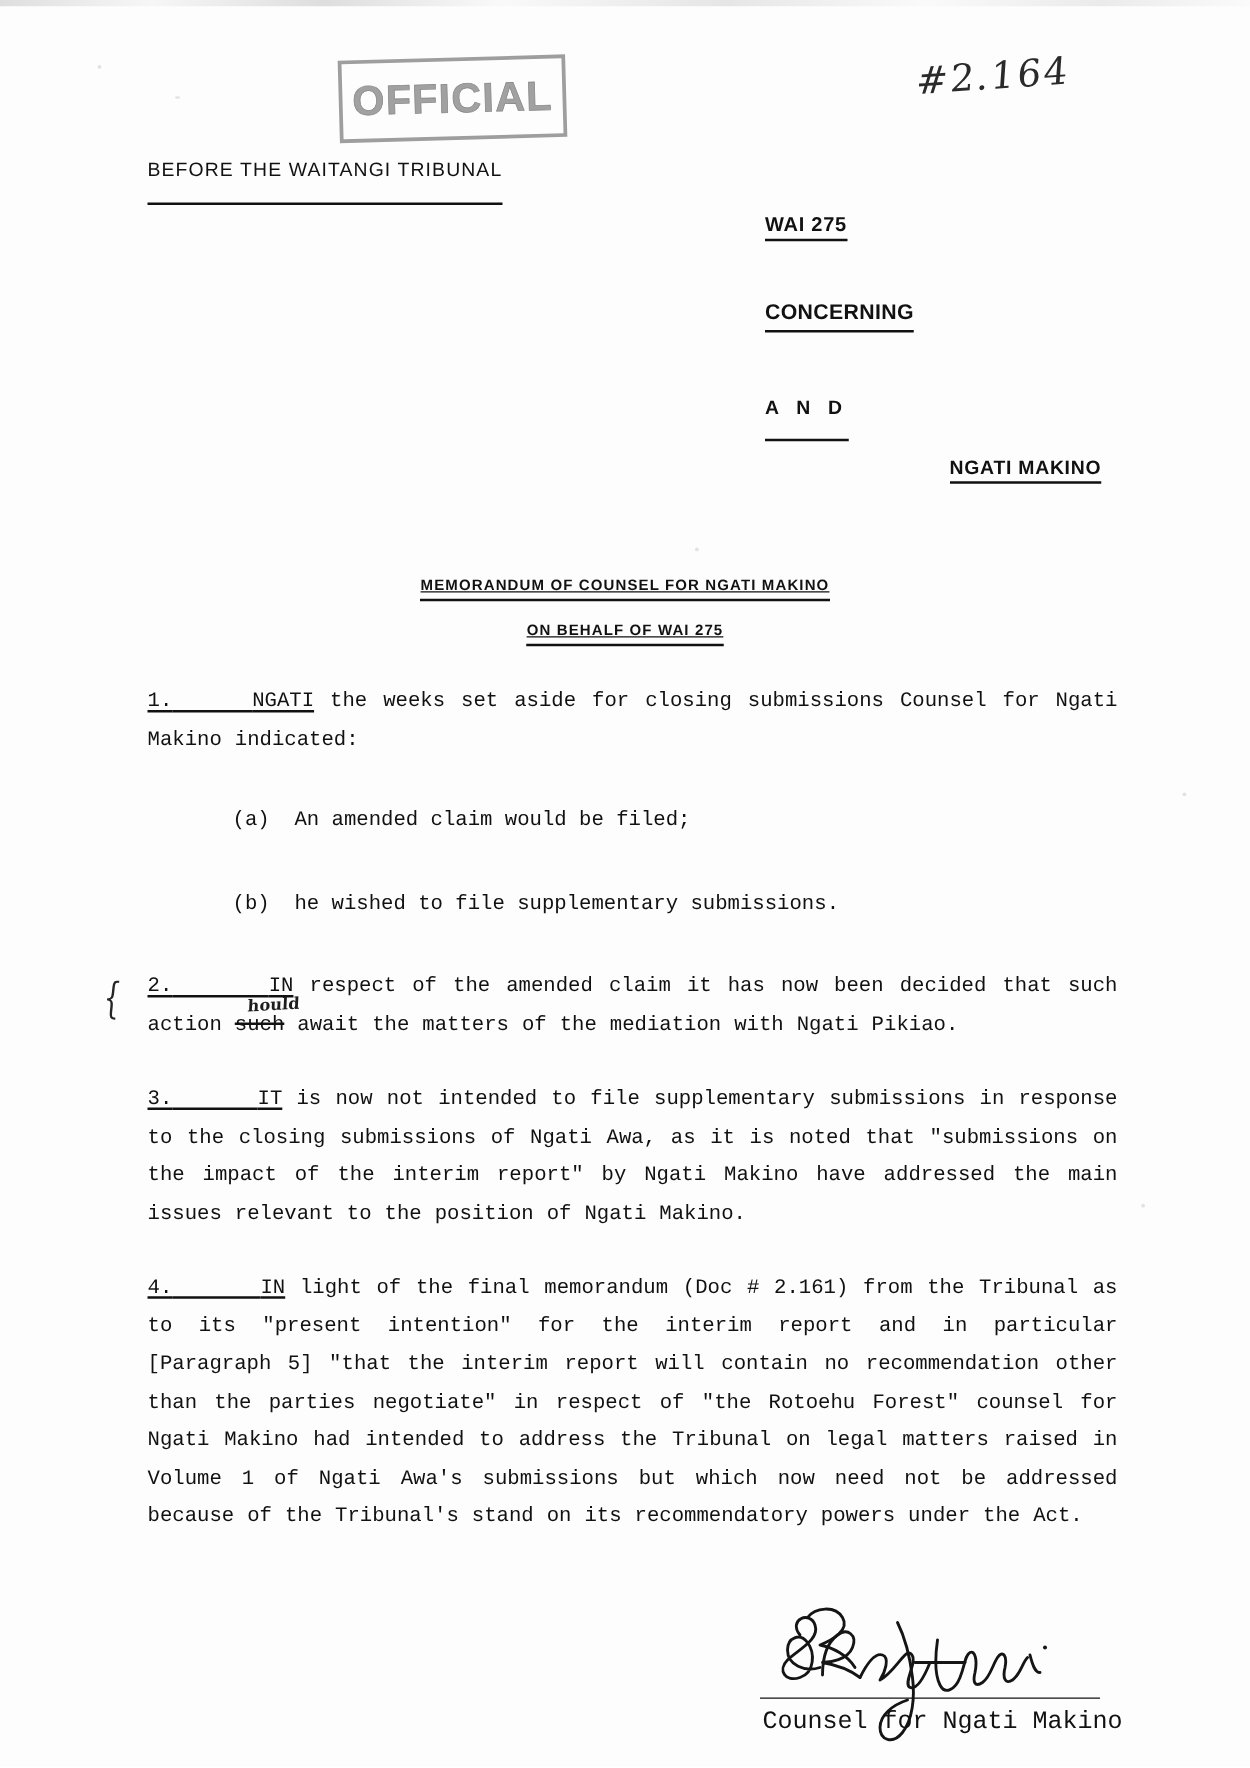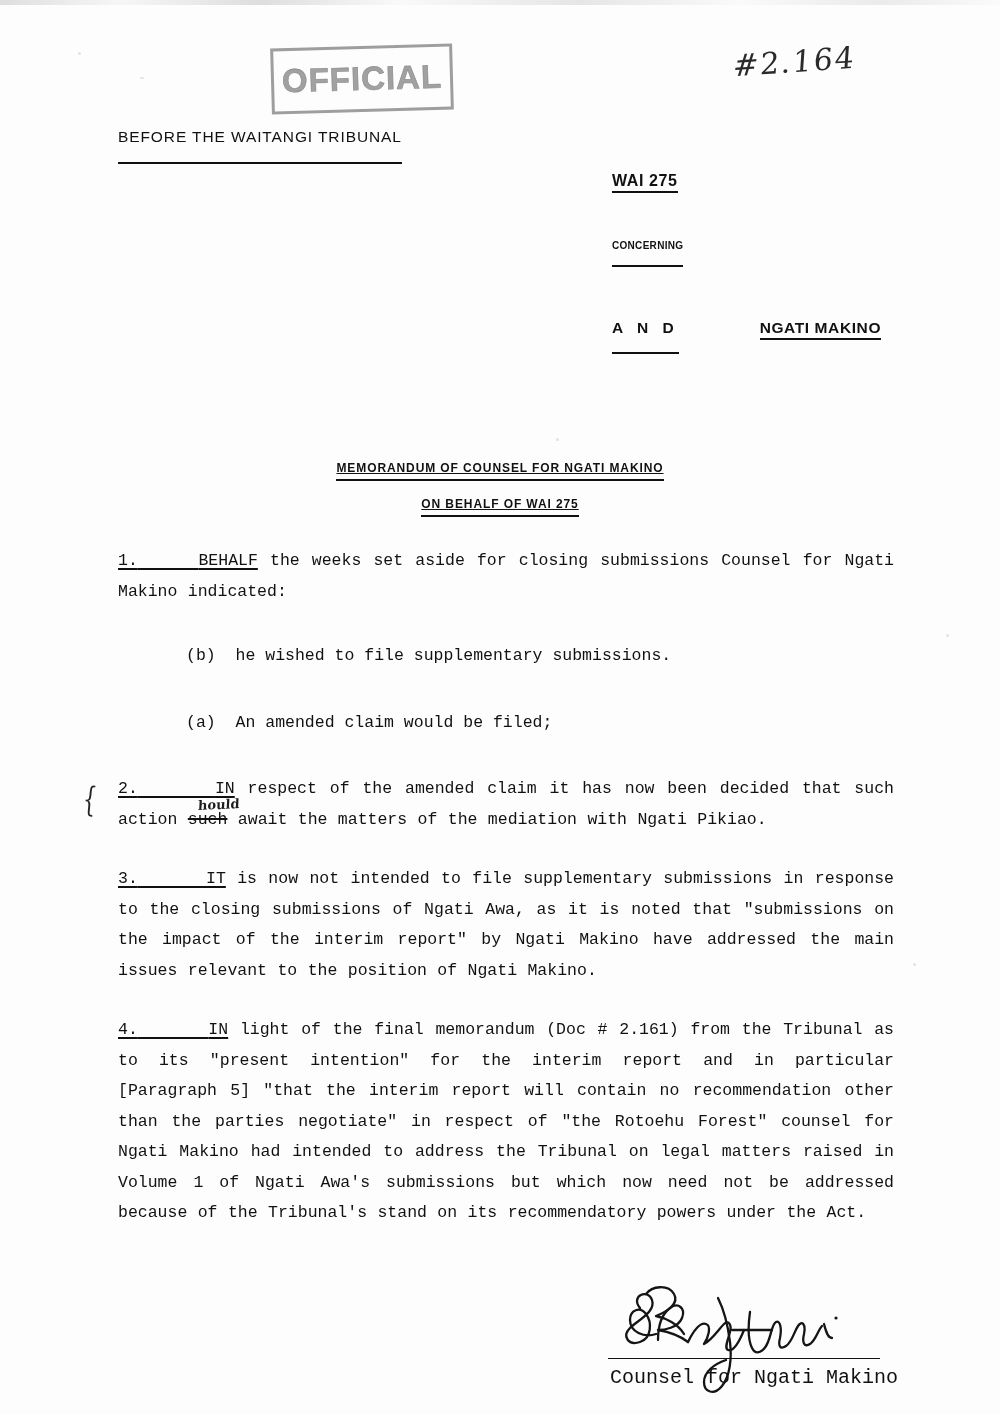--- a/index.html
+++ b/index.html
@@ -108,24 +108,24 @@
     padding-bottom: 1px;
     display: inline-block;
   }
   .case-row {
     display: flex;
     margin-top: 47px;
   }
   .case-label {
     font-family: "Liberation Sans", sans-serif;
     font-weight: bold;
-    font-size: 10px;
+    font-size: 17px;
     letter-spacing: 0.3px;
     border-bottom: 2.2px solid #111111;
-    padding-bottom: 14px;
+    padding-bottom: 4px;
     align-self: flex-start;
     white-space: nowrap;
   }
   .case-value {
     font-size: 16.5px;
     line-height: 30px;
     width: 175px;
     margin-left: 16px;
     text-align: justify;
     text-align-last: left;
@@ -147,20 +147,21 @@
   }
   .party-name {
     font-family: "Liberation Sans", sans-serif;
     font-weight: bold;
     font-size: 15.5px;
     letter-spacing: 0.6px;
     border-bottom: 2.2px solid #111111;
     padding-bottom: 1px;
     margin-left: 81px;
     white-space: nowrap;
+    margin-top: 48px;
   }
 
   
   .memo-title {
     position: absolute;
     left: 0;
     top: 459px;
     width: 1000px;
     text-align: center;
   }
@@ -320,25 +321,25 @@
 
   <div class="memo-title">
     <div><span class="memo-title-line">MEMORANDUM OF COUNSEL FOR NGATI MAKINO</span></div>
     <div><span class="memo-title-line memo-title-line2">ON BEHALF OF WAI 275</span></div>
   </div>
 
   <div class="margin-mark">{</div>
 
   <div class="body">
 
-    <p class="para gap-after"><span class="lead"><span>1.</span>&nbsp;&nbsp;&nbsp;&nbsp;&nbsp;<span>BEHALF</span></span><span> the weeks set aside for closing submissions Counsel for Ngati Makino indicated:</span></p>
+    <p class="para gap-after"><span class="lead"><span>1.</span>&nbsp;&nbsp;&nbsp;&nbsp;&nbsp;<span>NGATI</span></span><span> the weeks set aside for closing submissions Counsel for Ngati Makino indicated:</span></p>
+
+    <p class="subitem"><span>(a)</span>  <span>An amended claim would be filed;</span></p>
 
     <p class="subitem"><span>(b)</span>  <span>he wished to file supplementary submissions.</span></p>
-
-    <p class="subitem"><span>(a)</span>  <span>An amended claim would be filed;</span></p>
 
     <p class="para"><span class="lead"><span>2.</span>&nbsp;&nbsp;&nbsp;&nbsp;&nbsp;&nbsp;<span>IN</span></span><span> respect of the amended claim it has now been decided that such action </span><span class="strike-wrap"><span class="struck">such</span><span class="hand-insert">hould</span></span><span> await the matters of the mediation with Ngati Pikiao.</span></p>
 
     <p class="para"><span class="lead"><span>3.</span>&nbsp;&nbsp;&nbsp;&nbsp;&nbsp;&nbsp;<span>IT</span></span><span> is now not intended to file supplementary submissions in response to the closing submissions of Ngati Awa, as it is noted that "submissions on the impact of the interim report" by Ngati Makino have addressed the main issues relevant to the position of Ngati Makino.</span></p>
 
     <p class="para"><span class="lead"><span>4.</span>&nbsp;&nbsp;&nbsp;&nbsp;&nbsp;&nbsp;<span>IN</span></span><span> light of the final memorandum (Doc # 2.161) from the Tribunal as to its "present intention" for the interim report and in particular [Paragraph 5] "that the interim report will contain no recommendation other than the parties negotiate" in respect of "the Rotoehu Forest" counsel for Ngati Makino had intended to address the Tribunal on legal matters raised in Volume 1 of Ngati Awa's submissions but which now need not be addressed because of the Tribunal's stand on its recommendatory powers under the Act.</span></p>
 
   </div>
 
 

